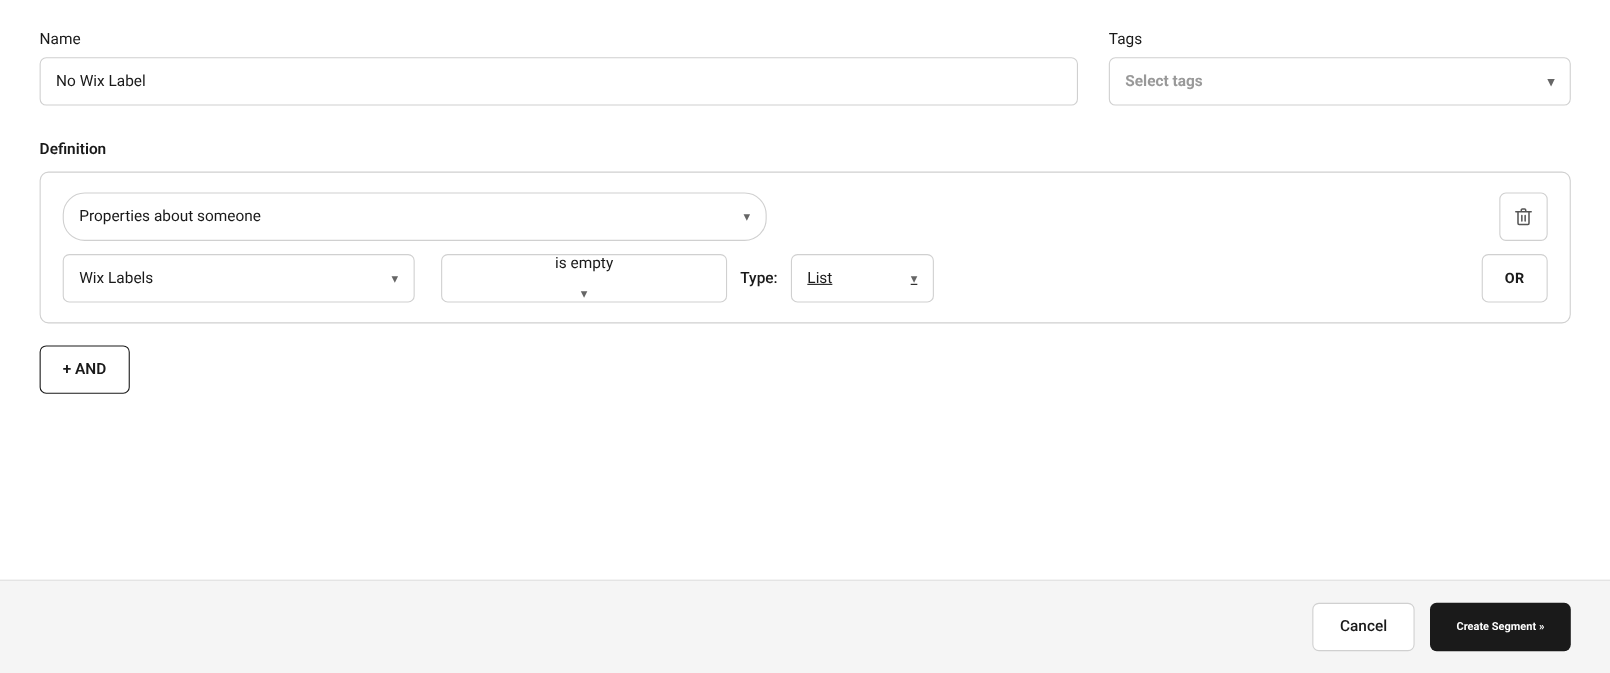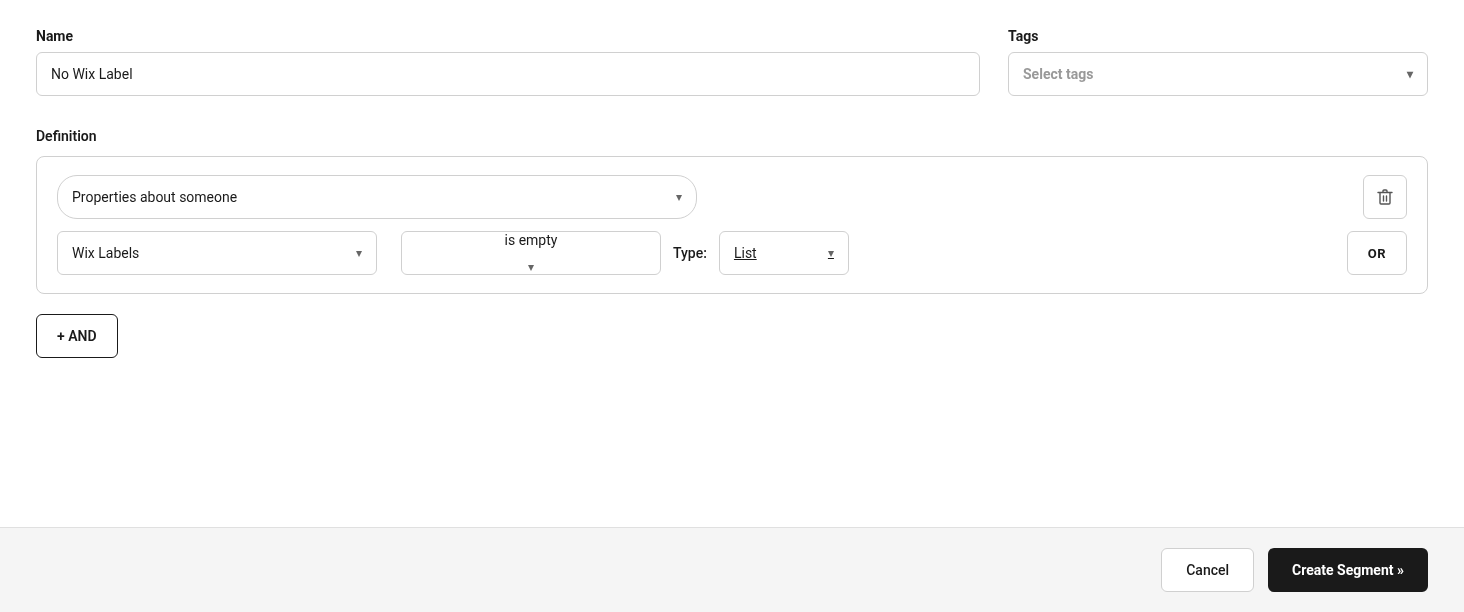--- a/index.html
+++ b/index.html
@@ -45,21 +45,21 @@
     .field-group-name {
       flex: 1;
     }
 
     .field-group-tags {
       width: 420px;
     }
 
     .field-label {
       font-size: 14px;
-      font-weight: 700;
+      font-weight: 400;
       color: #1a1a1a;
     }
 
     .text-input {
       width: 100%;
       height: 44px;
       border: 1.5px solid #d0d0d0;
       border-radius: 6px;
       padding: 2px 14px;
       font-size: 14px;
@@ -245,21 +245,21 @@
       color: #1a1a1a;
       cursor: pointer;
     }
 
     .create-btn {
       height: 44px;
       padding: 0 24px;
       border: none;
       border-radius: 6px;
       background: #1a1a1a;
-      font-size: 14px;
+      font-size: 10px;
       font-weight: 700;
       color: #fff;
       cursor: pointer;
     }
   </style>
 </head>
 <body>
 
 <div class="page-wrapper">
   <div class="main-content">

